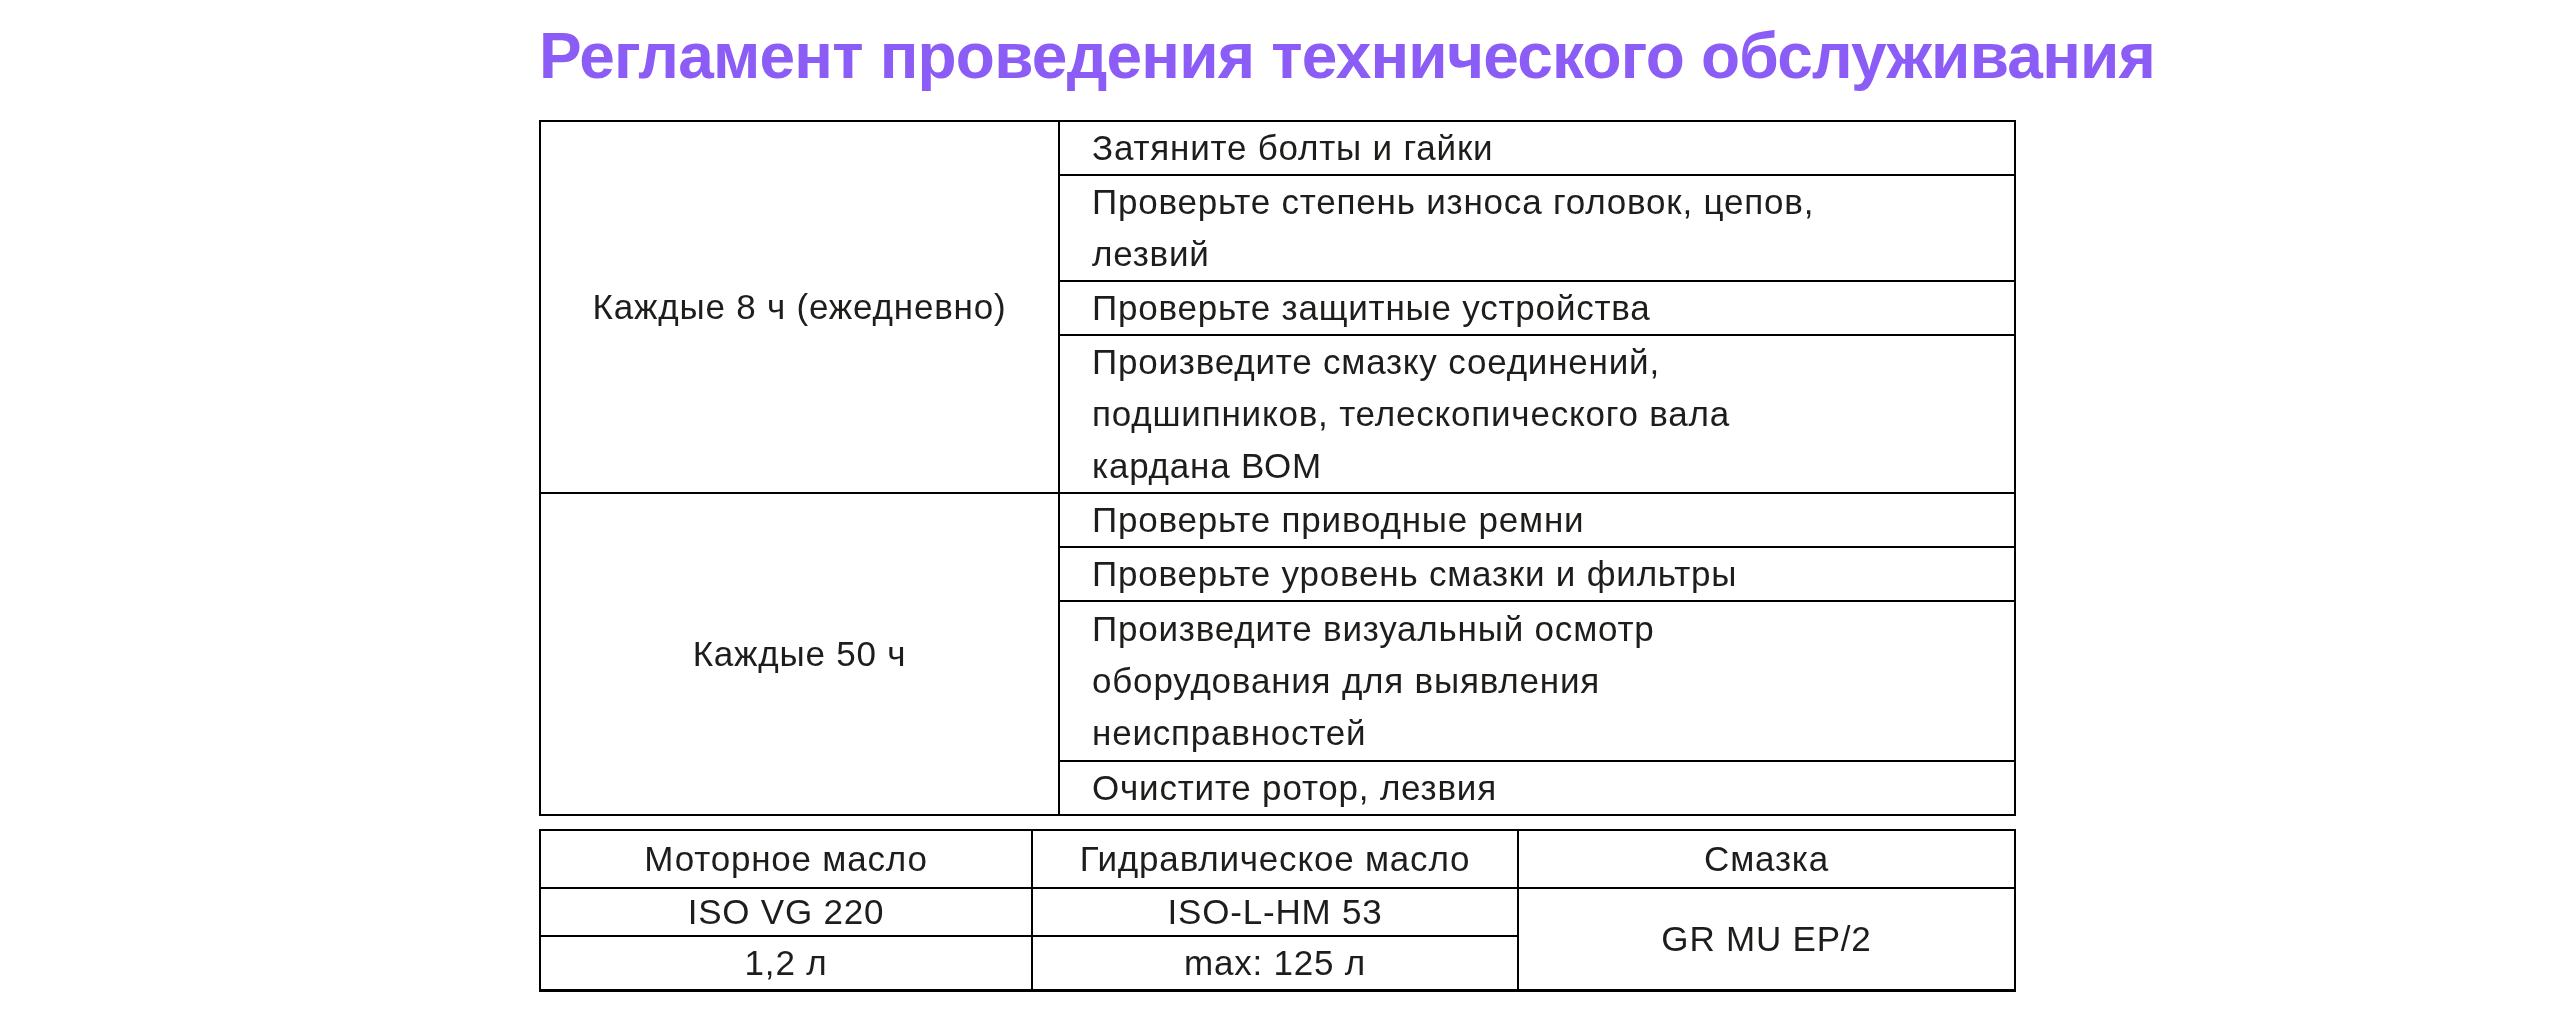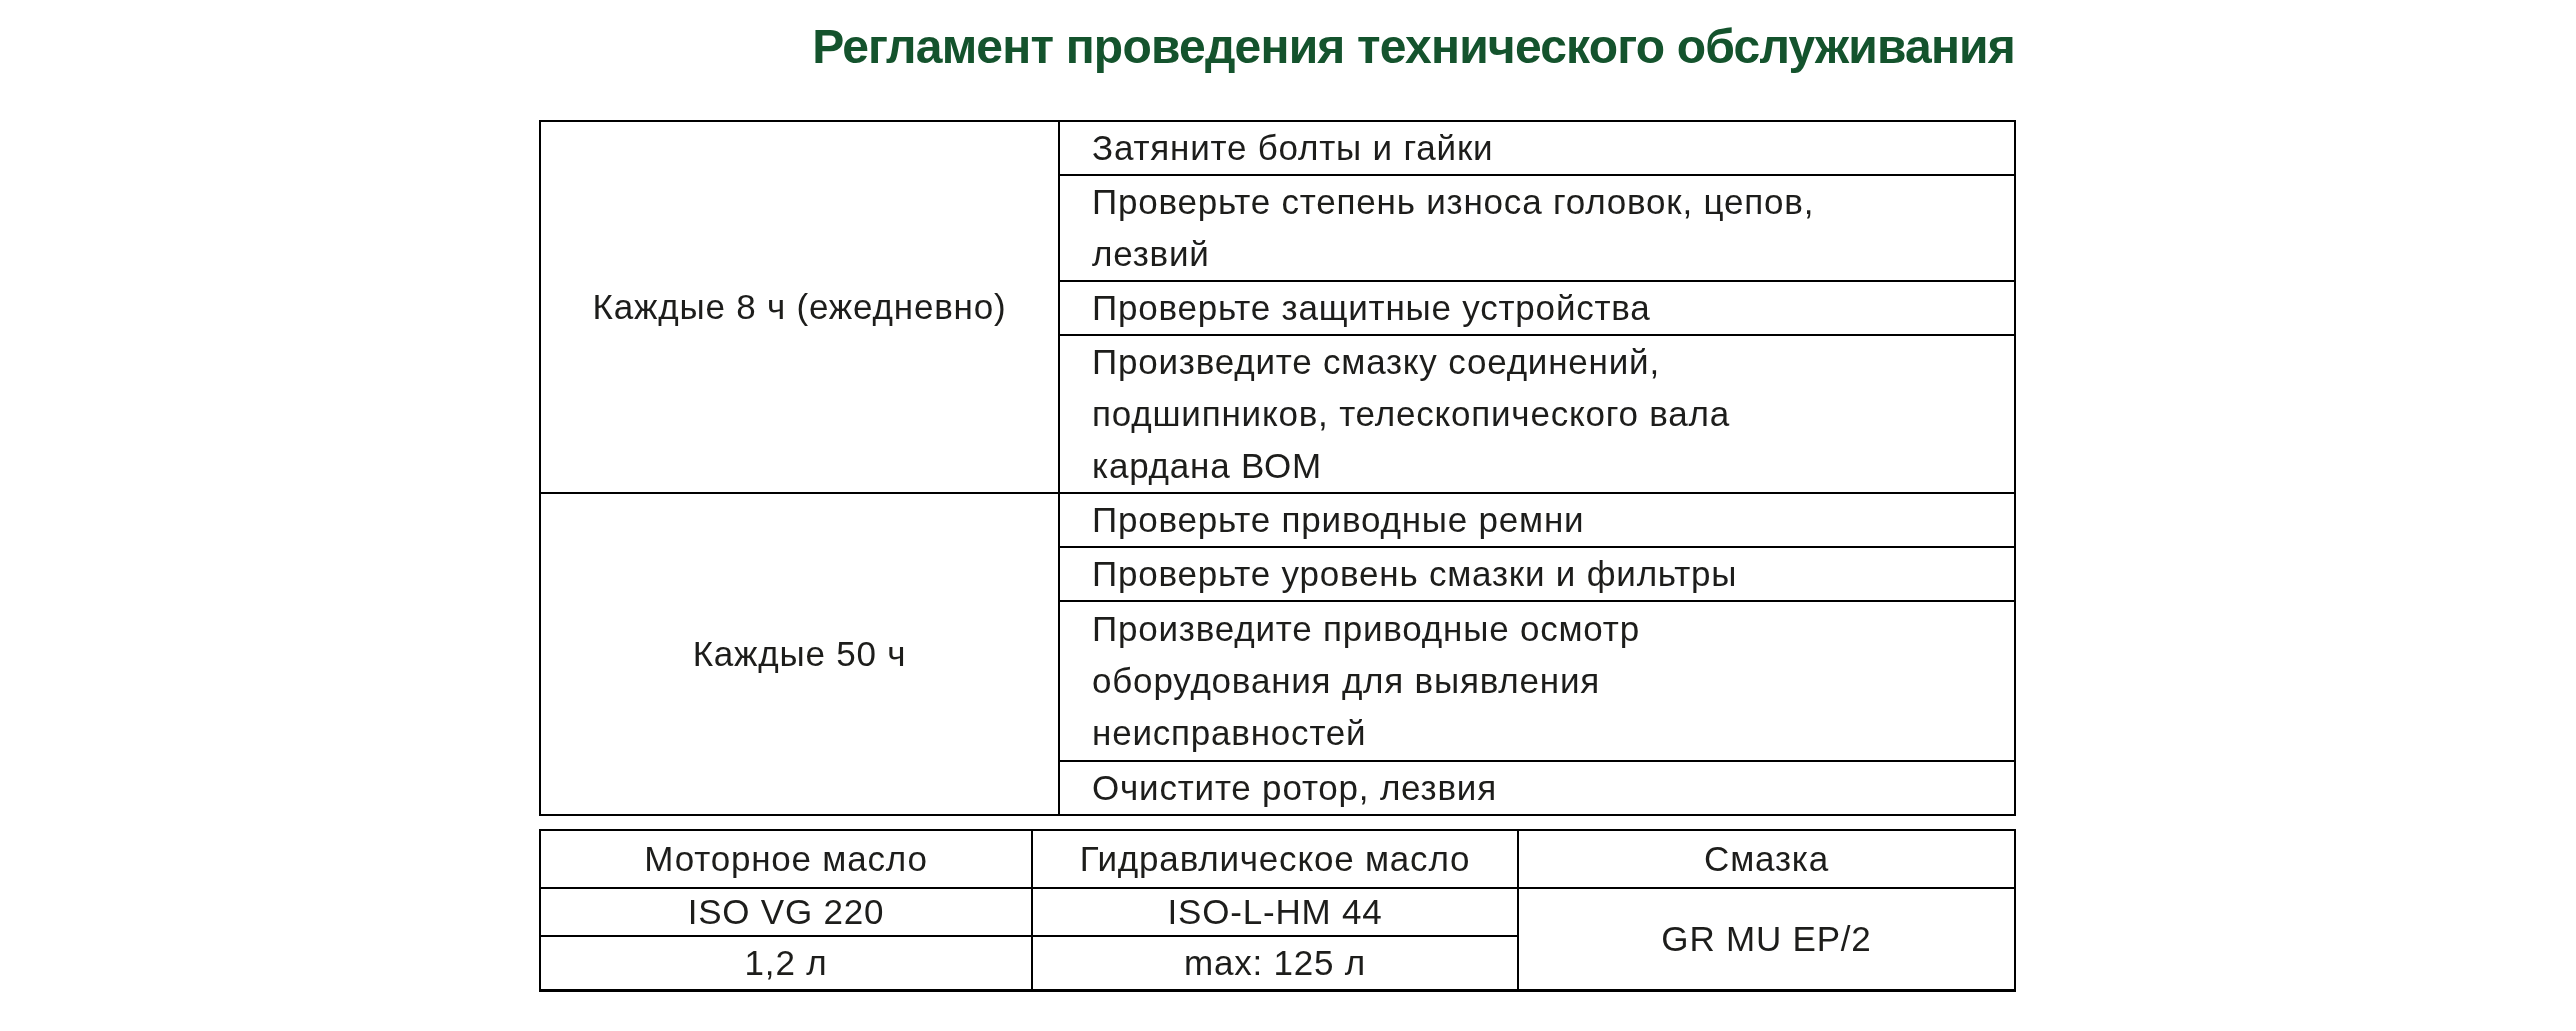--- a/index.html
+++ b/index.html
@@ -14,24 +14,24 @@
     font-family: "Liberation Sans", sans-serif;
     color: #1d1d1b;
     overflow: hidden;
   }
   .page-title {
     position: absolute;
     left: 539px;
     top: 18.5px;
     width: 1476px;
     text-align: right;
-    font-size: 48px;
+    font-size: 64px;
     font-weight: bold;
     letter-spacing: -0.8px;
-    color: #14532d;
+    color: #8b5cf6;
     white-space: nowrap;
   }
   table {
     border-collapse: collapse;
     table-layout: fixed;
     position: absolute;
     background: #ffffff;
   }
   td, th {
     border: 2.3px solid #000000;
@@ -99,21 +99,21 @@
 кардана ВОМ</td>
   </tr>
   <tr style="height:52px">
     <td class="interval-cell" rowspan="4">Каждые 50 ч</td>
     <td class="task-cell">Проверьте приводные ремни</td>
   </tr>
   <tr style="height:49px">
     <td class="task-cell">Проверьте уровень смазки и фильтры</td>
   </tr>
   <tr style="height:160px">
-    <td class="task-cell">Произведите приводные осмотр
+    <td class="task-cell">Произведите визуальный осмотр
 оборудования для выявления
 неисправностей</td>
   </tr>
   <tr style="height:52px">
     <td class="task-cell">Очистите ротор, лезвия</td>
   </tr>
 </tbody>
   </table>
 
 <table class="t-lubricants">
@@ -123,21 +123,21 @@
     <col style="width:497px">
   </colgroup>
   <tbody>
       <tr style="height:58px">
     <th>Моторное масло</th>
     <th>Гидравлическое масло</th>
     <th>Смазка</th>
   </tr>
   <tr style="height:48px">
     <td>ISO VG 220</td>
-    <td>ISO-L-HM 44</td>
+    <td>ISO-L-HM 53</td>
     <td rowspan="2">GR MU EP/2</td>
   </tr>
   <tr style="height:54px">
     <td>1,2 л</td>
     <td>max: 125 л</td>
   </tr>
 </tbody>
   </table>
 
 

